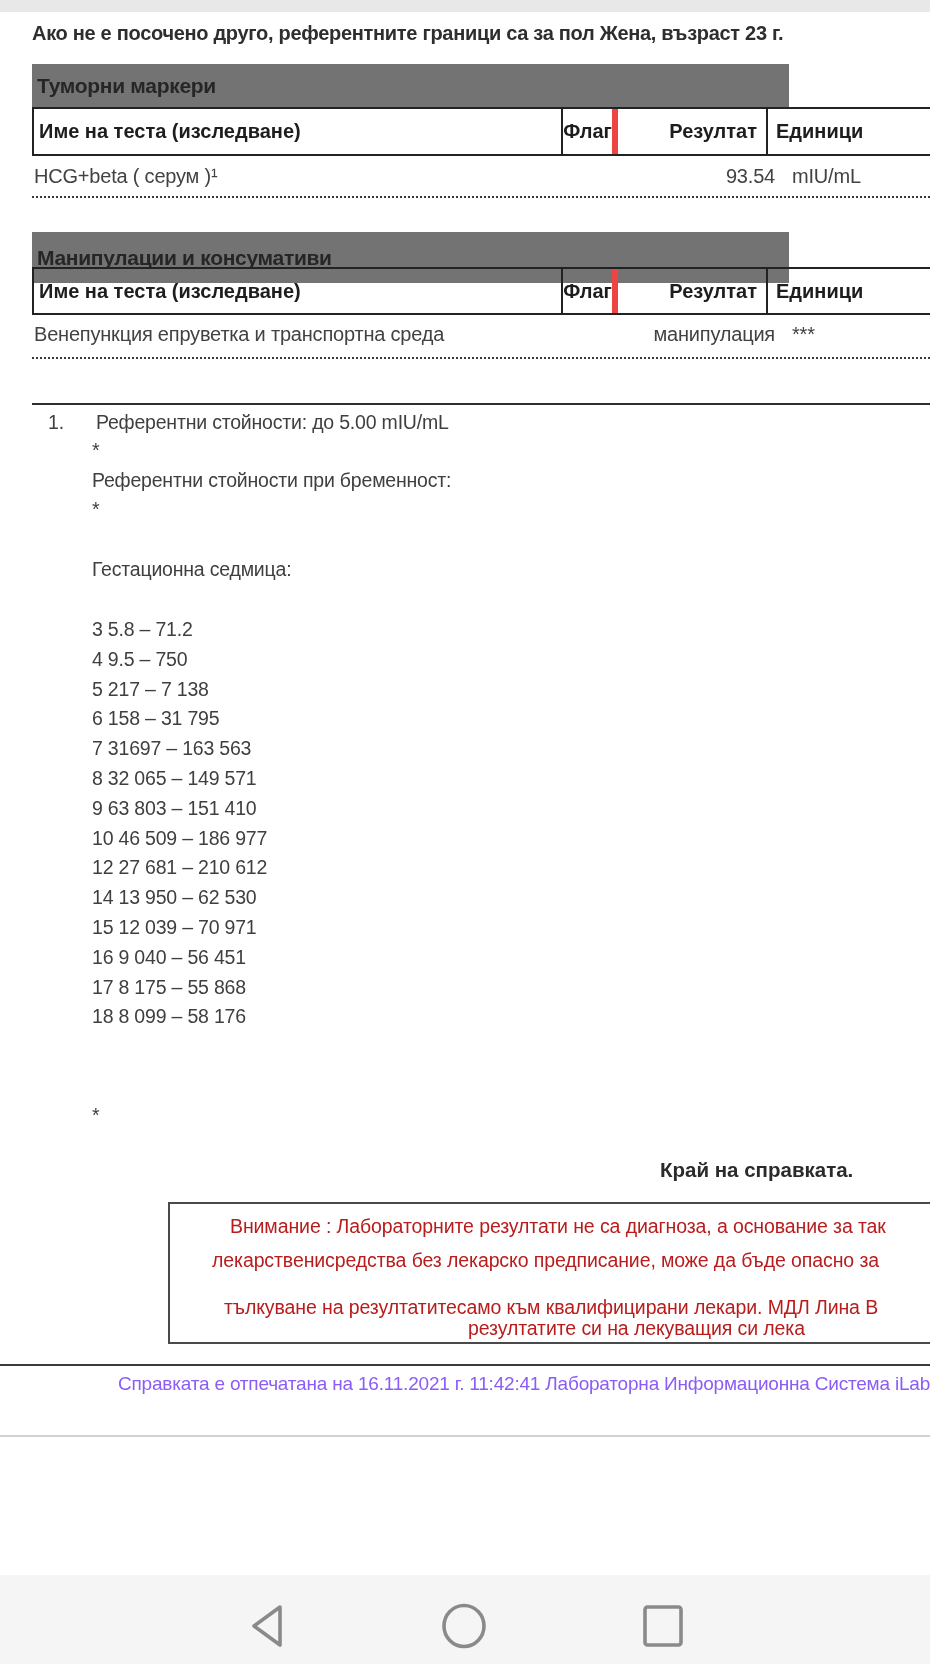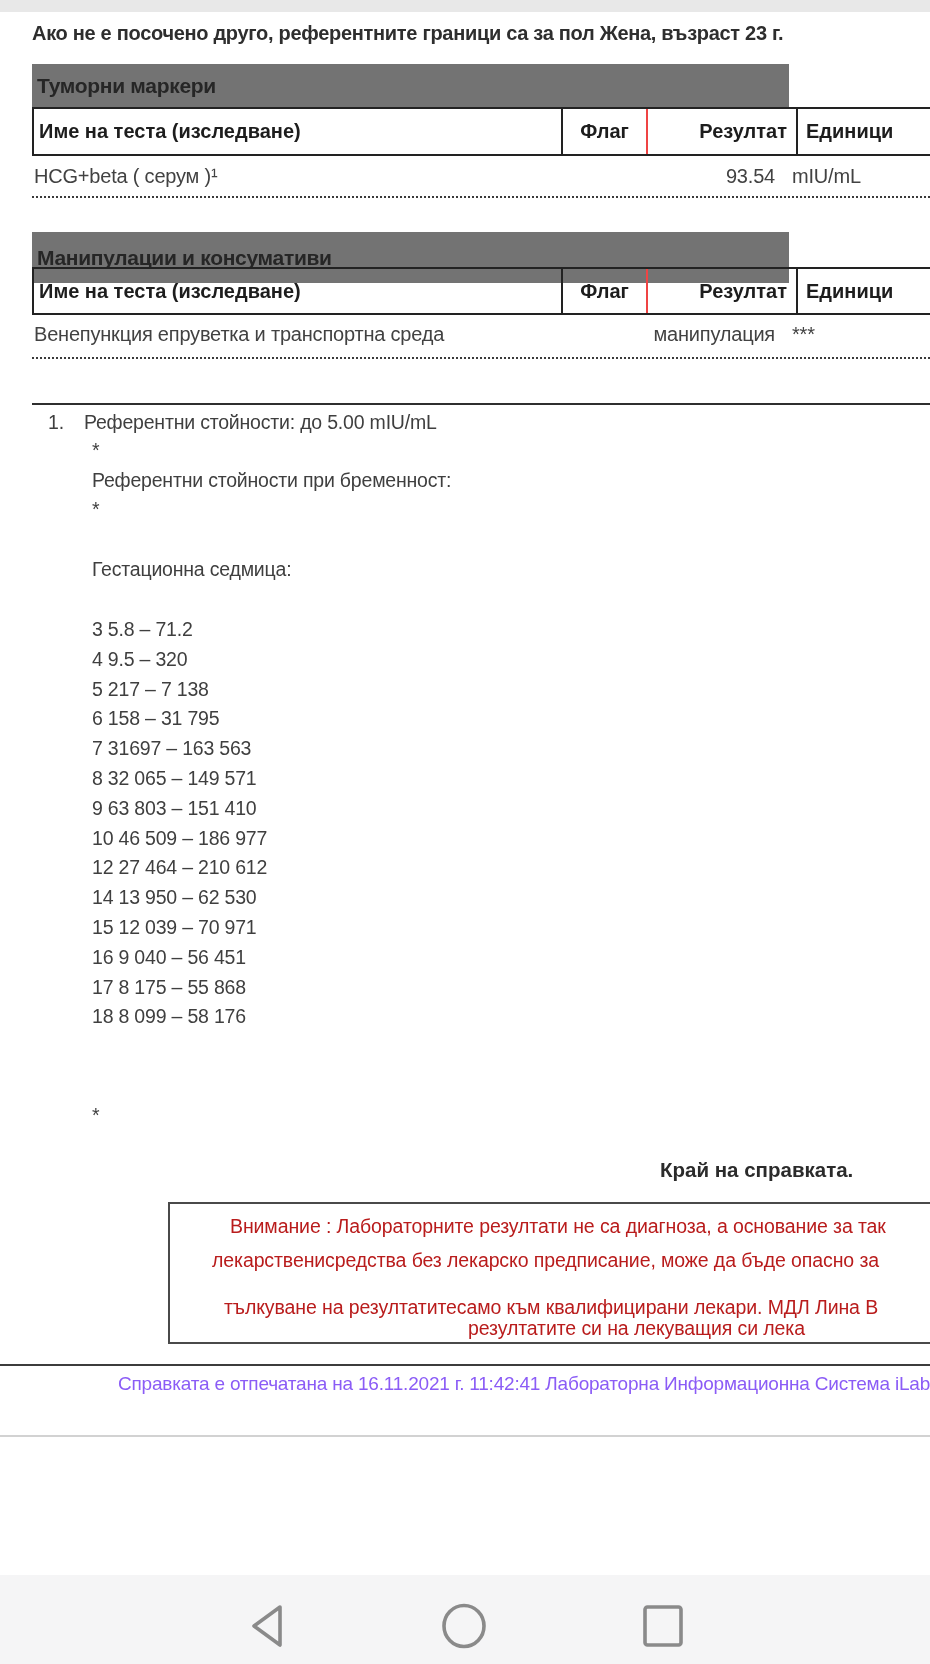--- a/index.html
+++ b/index.html
@@ -35,21 +35,21 @@
   .thead-row {
     left:32px; width:898px; height:49px;
     border-top:2px solid #222; border-bottom:2px solid #222; border-left:2px solid #222;
     display:flex; align-items:center;
     font-weight:bold; font-size:20px; color:#1d1d1d;
   }
   #thead-1 { top:95px; }
   #thead-2 { top:255px; height:48px; }
   .th-cell { height:100%; display:flex; align-items:center; }
   .th-name  { width:529px; border-right:2px solid #222; padding-left:5px; }
-  .th-flag  { width:85px;  border-right:2px solid #ef4444; justify-content:center; }
+  .th-flag  { width:55px;  border-right:6px solid #ef4444; justify-content:center; }
   .th-result{ width:150px; border-right:2px solid #222; justify-content:flex-end; padding-right:9px; }
   .th-units { flex:1; padding-left:8px; }
 
   
   .trow {
     left:32px; width:898px; height:36px;
     display:flex; align-items:center;
     font-size:20px; color:#424242; letter-spacing:-0.2px;
   }
   #trow-1 { top:146px; }
@@ -62,21 +62,21 @@
   
   .dotted-line { left:32px; width:898px; height:0; border-top:2.5px dotted #3a3a3a; }
   #dotted-1 { top:184px; }
   #dotted-2 { top:345px; }
   .solid-line { left:32px; width:898px; height:0; border-top:2px solid #2f2f2f; }
   #solid-line-1 { top:391px; }
 
   
   .fn { font-size:19.5px; color:#3f3f3f; letter-spacing:-0.2px; }
   #fn-number { left:48px; top:399px; }
-  #fn-line1  { left:84px; top:399px; }
+  #fn-line1  { left:96px; top:399px; }
   #fn-star1  { left:92px; top:427px; }
   #fn-line2  { left:92px; top:457px; }
   #fn-star2  { left:92px; top:486px; }
   #fn-gest   { left:92px; top:546px; }
   #fn-weeks  { left:92px; top:603px; }
   #fn-weeks .week-line { height:29.8px; line-height:29.8px; }
   #fn-star3  { left:92px; top:1092px; }
 
   
   #end-note {
@@ -170,28 +170,28 @@
 
   <div class="abs fn nowrap" id="fn-number">1.</div>
   <div class="abs fn nowrap" id="fn-line1">Референтни стойности: до 5.00 mIU/mL</div>
   <div class="abs fn nowrap" id="fn-star1">*</div>
   <div class="abs fn nowrap" id="fn-line2">Референтни стойности при бременност:</div>
   <div class="abs fn nowrap" id="fn-star2">*</div>
   <div class="abs fn nowrap" id="fn-gest">Гестационна седмица:</div>
 
   <div class="abs fn" id="fn-weeks">
     <div class="week-line nowrap">3 5.8 – 71.2</div>
-    <div class="week-line nowrap">4 9.5 – 320</div>
+    <div class="week-line nowrap">4 9.5 – 750</div>
     <div class="week-line nowrap">5 217 – 7 138</div>
     <div class="week-line nowrap">6 158 – 31 795</div>
     <div class="week-line nowrap">7 31697 – 163 563</div>
     <div class="week-line nowrap">8 32 065 – 149 571</div>
     <div class="week-line nowrap">9 63 803 – 151 410</div>
     <div class="week-line nowrap">10 46 509 – 186 977</div>
-    <div class="week-line nowrap">12 27 464 – 210 612</div>
+    <div class="week-line nowrap">12 27 681 – 210 612</div>
     <div class="week-line nowrap">14 13 950 – 62 530</div>
     <div class="week-line nowrap">15 12 039 – 70 971</div>
     <div class="week-line nowrap">16 9 040 – 56 451</div>
     <div class="week-line nowrap">17 8 175 – 55 868</div>
     <div class="week-line nowrap">18 8 099 – 58 176</div>
   </div>
 
   <div class="abs fn nowrap" id="fn-star3">*</div>
 
   <div class="abs" id="end-note">Край на справката.</div>

